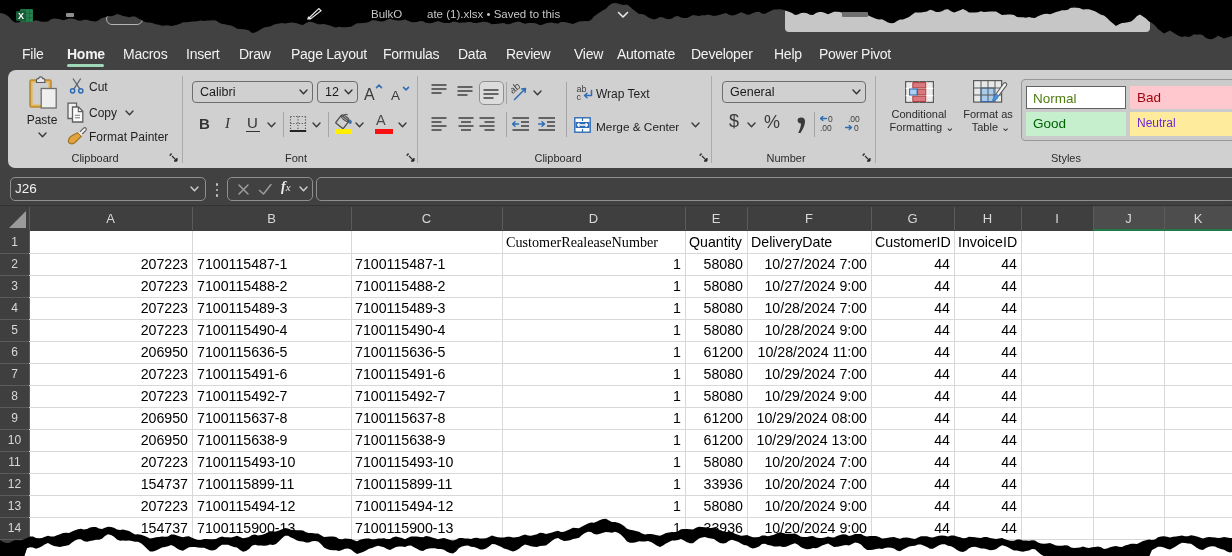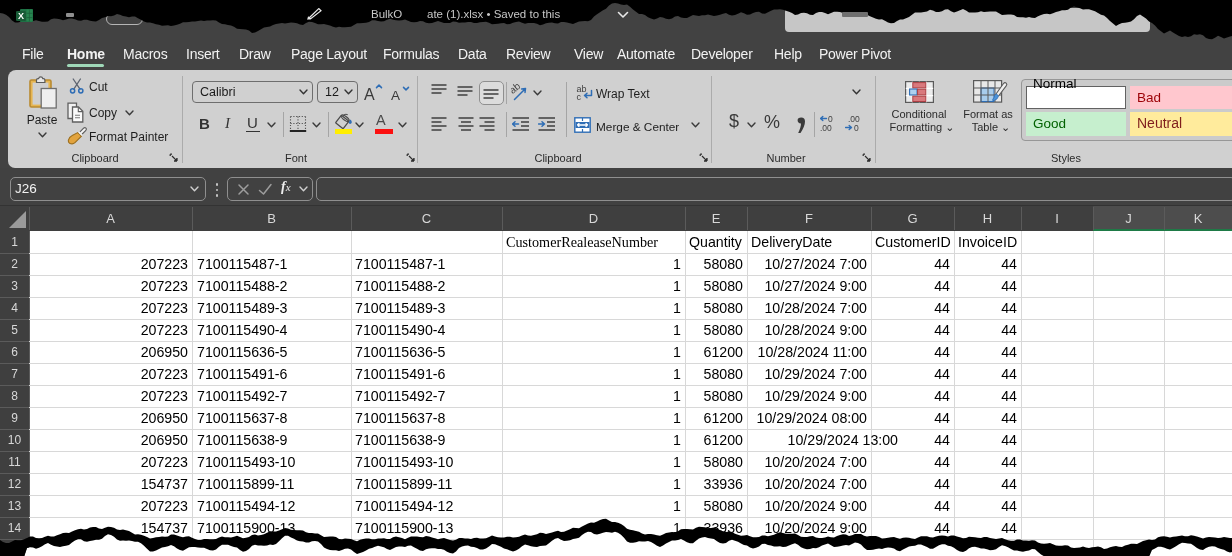--- a/index.html
+++ b/index.html
@@ -208,20 +208,21 @@
 <div class="rtxt" style="left:596px;top:119.5px;font-size:11.8px;">Merge &amp; Center</div>
 <svg class="abs" style="left:691px;top:122px" width="9" height="6" viewBox="0 0 9 6">
       <path d="M1,1 L4.5,4.7 L8,1" stroke="#3a3a3a" stroke-width="1.4" fill="none" stroke-linecap="round" stroke-linejoin="round"></path>
     </svg>
 <div class="glabel" style="left:508px;width:100px;">Clipboard</div>
 <svg class="abs" style="left:699px;top:153px" width="9" height="9" viewBox="0 0 9 9">
       <path d="M1,1 L1,8 L8,8" stroke="none" fill="none"></path>
       <path d="M1.2,1.2 L1.2,3 M1.2,1.2 L3,1.2 M8,8 L8,5 M8,8 L5,8 M3,3 L7.6,7.6 M7.6,7.6 L7.6,5.4 M7.6,7.6 L5.4,7.6" stroke="#2d2d2d" stroke-width="1.25" fill="none"></path>
     </svg>
 <div class="gdiv" style="left:711px;top:76px;height:87px;"></div>
+<div class="combo" style="left:722px;top:81px;width:144px;">General</div>
 <svg class="abs" style="left:852px;top:89px" width="9" height="6" viewBox="0 0 9 6">
       <path d="M1,1 L4.5,4.7 L8,1" stroke="#333" stroke-width="1.4" fill="none" stroke-linecap="round" stroke-linejoin="round"></path>
     </svg>
 <div class="abs" style="left:729px;top:111px;font-size:18px;color:#3a3a3a;">$</div>
 <svg class="abs" style="left:747px;top:122px" width="9" height="6" viewBox="0 0 9 6">
       <path d="M1,1 L4.5,4.7 L8,1" stroke="#3a3a3a" stroke-width="1.4" fill="none" stroke-linecap="round" stroke-linejoin="round"></path>
     </svg>
 <div class="abs" style="left:764px;top:112px;font-size:18px;color:#3a3a3a;">%</div>
 <svg class="abs" style="left:796px;top:117px" width="10" height="17" viewBox="0 0 10 17">
 <path d="M5.2,0.5 Q9,0.5 9,4.5 Q9,9 4.5,16 L2.2,16 Q5,10 5,6.5 Q1.6,6 1.6,3.2 Q1.6,0.5 5.2,0.5 Z" fill="#3a3a3a"></path>
@@ -261,27 +262,27 @@
 <g stroke="#5a5a5a" stroke-width="1">
 <path d="M8,0.8 L8,22 M15,0.8 L15,22 M22,0.8 L22,22 M0.8,8 L28.4,8 M0.8,15 L28.4,15"></path>
 </g>
 <path d="M23,14 L30.5,3.5 Q31.8,2 33.2,3.2 Q34.5,4.4 33.2,5.9 L25.5,16" fill="#f0f0f0" stroke="#5a5a5a" stroke-width="1.1"></path>
 <path d="M23,13.8 L25.6,15.8 Q24.8,19.3 21.5,20.4 Q18.8,21.2 19.8,19.2 Q21.5,17.5 21.6,15.6 Z" fill="#4c93d9" stroke="#2e6db5" stroke-width="0.8"></path>
 </svg>
 <div class="glabel" style="left:938px;width:100px;top:107.5px;">Format as</div>
 <div class="glabel" style="left:941px;width:100px;top:120.5px;">Table ⌄</div>
 <div class="abs" style="left:1021px;top:79px;width:215px;height:62px;border:1px solid #979797;border-radius:4px;background:#cbcbcb;box-sizing:border-box;"></div>
 <div class="abs" style="left:1026px;top:85.5px;width:100px;height:23.5px;background:#ffffff;border:1.6px solid #626262;box-sizing:border-box;"></div>
-<div class="abs" style="left:1033px;top:72px;height:23.5px;line-height:23.5px;font-size:13.5px;color:#000000;">Normal</div>
+<div class="abs" style="left:1033px;top:87px;height:23.5px;line-height:23.5px;font-size:13.5px;color:#4d7c0f;">Normal</div>
 <div class="abs" style="left:1130px;top:85.5px;width:102px;height:23.5px;background:#ffc7ce;"></div>
 <div class="abs" style="left:1137px;top:85.5px;height:23.5px;line-height:23.5px;font-size:13.5px;color:#9c0006;">Bad</div>
 <div class="abs" style="left:1026px;top:112px;width:100px;height:23.5px;background:#c6efce;"></div>
 <div class="abs" style="left:1033px;top:112px;height:23.5px;line-height:23.5px;font-size:13.5px;color:#006100;">Good</div>
 <div class="abs" style="left:1130px;top:112px;width:102px;height:23.5px;background:#ffeb9c;"></div>
-<div class="abs" style="left:1137px;top:112px;height:23.5px;line-height:23.5px;font-size:14px;color:#7f1d1d;">Neutral</div>
+<div class="abs" style="left:1137px;top:112px;height:23.5px;line-height:23.5px;font-size:12px;color:#6d28d9;">Neutral</div>
 <div class="glabel" style="left:1016px;width:100px;">Styles</div>
   <div class="abs" style="left:0;top:168px;width:1232px;height:38px;background:#414141;"></div>
   <div class="abs" style="left:10px;top:177px;width:196px;height:24px;border:1px solid #8f8f8f;border-radius:5px;box-sizing:border-box;"></div>
 <div class="abs" style="left:15px;top:177px;height:24px;line-height:24px;font-size:13.5px;color:#f2f2f2;">J26</div>
 <svg class="abs" style="left:190px;top:186px" width="9" height="6" viewBox="0 0 9 6">
       <path d="M1,1 L4.5,4.7 L8,1" stroke="#cfcfcf" stroke-width="1.4" fill="none" stroke-linecap="round" stroke-linejoin="round"></path>
     </svg>
 <div class="abs" style="left:215.5px;top:183px;width:2.5px;height:2.5px;border-radius:50%;background:#c4c4c4;"></div>
 <div class="abs" style="left:215.5px;top:188.5px;width:2.5px;height:2.5px;border-radius:50%;background:#c4c4c4;"></div>
 <div class="abs" style="left:215.5px;top:194px;width:2.5px;height:2.5px;border-radius:50%;background:#c4c4c4;"></div>
@@ -447,21 +448,21 @@
 <div class="cell" style="left:502px;width:179px;top:407px;text-align:right;">1</div>
 <div class="cell" style="left:685px;width:58px;top:407px;text-align:right;">61200</div>
 <div class="cell" style="left:747px;width:120px;top:407px;text-align:right;">10/29/2024 08:00</div>
 <div class="cell" style="left:871px;width:79px;top:407px;text-align:right;">44</div>
 <div class="cell" style="left:954px;width:63px;top:407px;text-align:right;">44</div>
 <div class="cell" style="left:29px;width:159px;top:429px;text-align:right;">206950</div>
 <div class="cell" style="left:197px;top:429px;">7100115638-9</div>
 <div class="cell" style="left:355px;top:429px;">7100115638-9</div>
 <div class="cell" style="left:502px;width:179px;top:429px;text-align:right;">1</div>
 <div class="cell" style="left:685px;width:58px;top:429px;text-align:right;">61200</div>
-<div class="cell" style="left:747px;width:120px;top:429px;text-align:right;padding-left:31px;">10/29/2024 13:00</div>
+<div class="cell" style="left:747px;width:120px;top:429px;text-align:right;">10/29/2024 13:00</div>
 <div class="cell" style="left:871px;width:79px;top:429px;text-align:right;">44</div>
 <div class="cell" style="left:954px;width:63px;top:429px;text-align:right;">44</div>
 <div class="cell" style="left:29px;width:159px;top:451px;text-align:right;">207223</div>
 <div class="cell" style="left:197px;top:451px;">7100115493-10</div>
 <div class="cell" style="left:355px;top:451px;">7100115493-10</div>
 <div class="cell" style="left:502px;width:179px;top:451px;text-align:right;">1</div>
 <div class="cell" style="left:685px;width:58px;top:451px;text-align:right;">58080</div>
 <div class="cell" style="left:747px;width:120px;top:451px;text-align:right;">10/20/2024 7:00</div>
 <div class="cell" style="left:871px;width:79px;top:451px;text-align:right;">44</div>
 <div class="cell" style="left:954px;width:63px;top:451px;text-align:right;">44</div>

